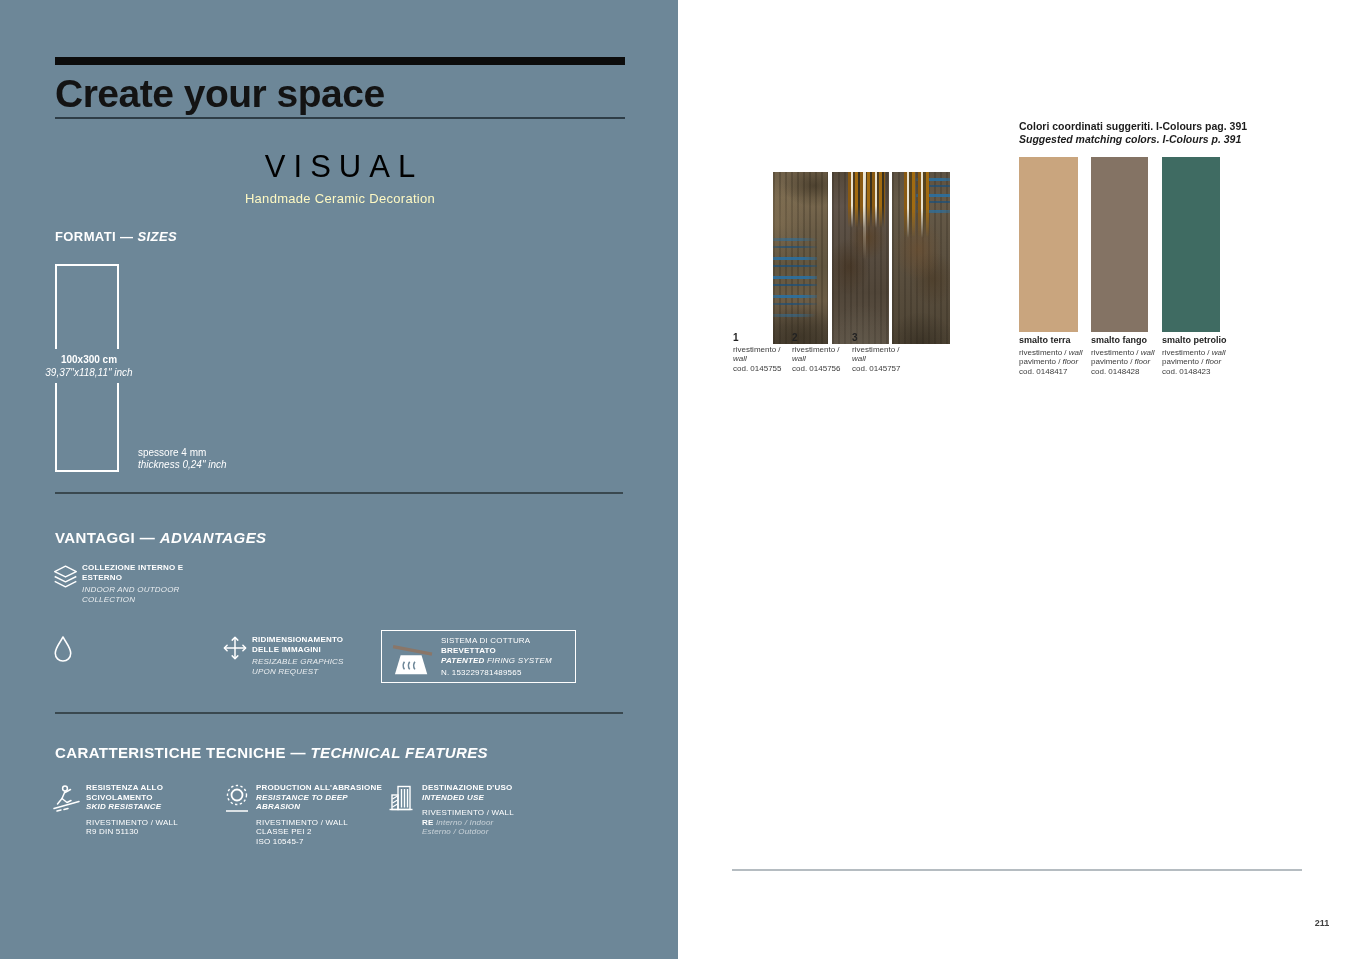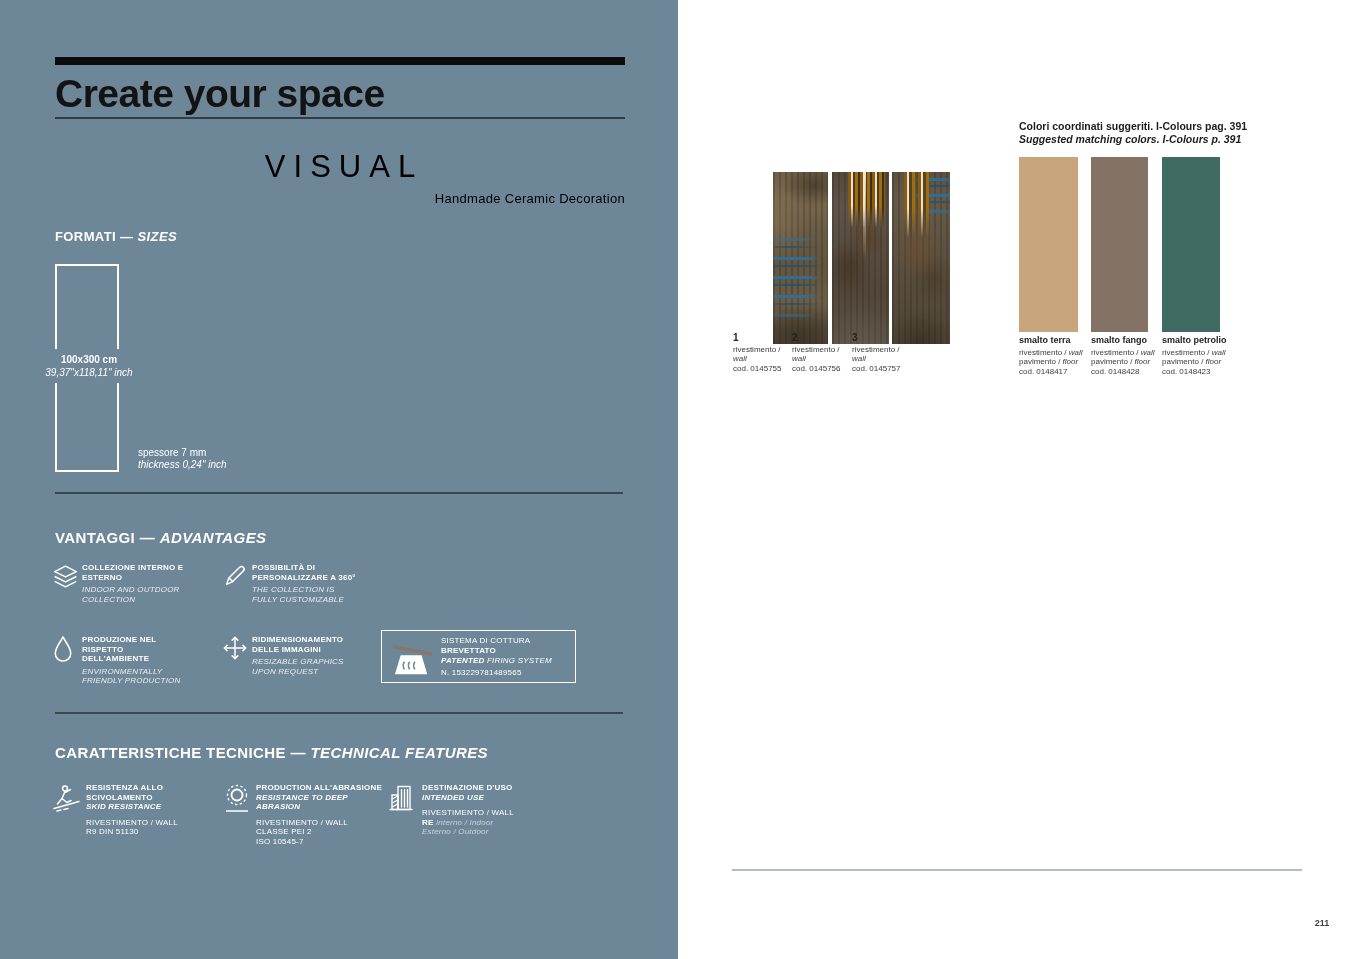--- a/index.html
+++ b/index.html
@@ -7,22 +7,22 @@
   .canvas{position:relative;width:1356px;height:959px;background:#ffffff;overflow:hidden;}
 
   
   .page-left{position:absolute;left:0;top:0;width:678px;height:959px;background:#6d8798;}
   .topbar{position:absolute;left:55px;top:57px;width:570px;height:8px;background:#0c0c0c;}
   .title{position:absolute;left:55px;top:72px;width:570px;margin:0;text-align:left;
          font-size:39px;font-weight:bold;color:#131313;letter-spacing:-0.5px;}
   .title-rule{position:absolute;left:55px;top:117px;width:570px;height:2px;background:#2e3d47;}
   .brand{position:absolute;left:55px;top:149px;width:570px;text-align:center;
          font-size:31px;font-weight:300;color:#000000;letter-spacing:8px;text-indent:8px;}
-  .brand-sub{position:absolute;left:55px;top:191px;width:570px;text-align:right;
-         font-size:13px;font-weight:300;color:#000000;letter-spacing:0.3px;}
+  .brand-sub{position:absolute;left:55px;top:191px;width:570px;text-align:center;
+         font-size:13px;font-weight:300;color:#fef9c3;letter-spacing:0.3px;}
 
   .sec-head{position:absolute;color:#ffffff;font-weight:bold;letter-spacing:0.4px;}
   .sec-head em{font-style:italic;}
   .formati-head{left:55px;top:229px;font-size:13px;}
   .vantaggi-head{left:55px;top:529px;font-size:15px;}
   .tec-head{left:55px;top:744px;font-size:15px;}
 
   .size-rect{position:absolute;left:55px;top:264px;width:60px;height:204px;border:2px solid #ffffff;}
   .size-label{position:absolute;left:38px;top:349px;width:102px;background:#6d8798;
          text-align:center;color:#ffffff;font-size:10px;line-height:13px;padding:4px 0;}
@@ -149,21 +149,21 @@
     <div class="sec-head formati-head">
       <span>FORMATI —</span>
       <em>SIZES</em>
     </div>
     <div class="size-rect"></div>
     <div class="size-label">
       <div class="cm">100x300 cm</div>
       <div class="inch">39,37"x118,11" inch</div>
     </div>
     <div class="thickness">
-      <div>spessore 7 mm</div>
+      <div>spessore 4 mm</div>
       <div class="i">thickness 0,24" inch</div>
     </div>
 
     <div class="divider div1"></div>
 
     <div class="sec-head vantaggi-head">
       <span>VANTAGGI —</span>
       <em>ADVANTAGES</em>
     </div>
 
@@ -176,46 +176,28 @@
               <path d="M3 19 L15 25 L27 19"></path>
           </g>
         </svg>
       </span>
       <div class="adv-text">
         <div class="t">COLLEZIONE INTERNO E ESTERNO</div>
         <div class="s">INDOOR AND OUTDOOR COLLECTION</div>
       </div>
     </div>
 
-    <div class="adv adv2">
-      <span class="icon-col">
-        <svg width="26" height="26" viewBox="0 0 28 28">
-          <g fill="none" stroke="#ffffff" stroke-width="1.6" stroke-linejoin="round">
-            <path d="M5 23 l2.5-7 L19 4.5 a2.8 2.8 0 0 1 4 4 L11.5 20 Z"></path>
-            <path d="M7.5 16 l4.5 4.5"></path>
-          </g>
-        </svg>
-      </span>
-      <div class="adv-text">
-        <div class="t">POSSIBILITÀ DI PERSONALIZZARE A 360°</div>
-        <div class="s">THE COLLECTION IS FULLY CUSTOMIZABLE</div>
-      </div>
-    </div>
 
 
     <div class="adv adv4">
       <span class="icon-col">
         <svg width="22" height="29" viewBox="0 0 22 30">
           <path d="M11 2 C8 8 3 13 3 19 a8 8 0 0 0 16 0 C19 13 14 8 11 2 Z" fill="none" stroke="#ffffff" stroke-width="1.6" stroke-linejoin="round"></path>
         </svg>
       </span>
-      <div class="adv-text">
-        <div class="t">PRODUZIONE NEL RISPETTO DELL'AMBIENTE</div>
-        <div class="s">ENVIRONMENTALLY FRIENDLY PRODUCTION</div>
-      </div>
     </div>
 
     <div class="adv adv5">
       <span class="icon-col">
         <svg width="26" height="26" viewBox="0 0 28 28">
           <g fill="none" stroke="#ffffff" stroke-width="1.6" stroke-linecap="round" stroke-linejoin="round">
             <line x1="14" y1="3" x2="14" y2="25"></line>
               <line x1="3" y1="14" x2="25" y2="14"></line>
             <path d="M11 5.5 L14 2.5 L17 5.5"></path>
               <path d="M11 22.5 L14 25.5 L17 22.5"></path>

